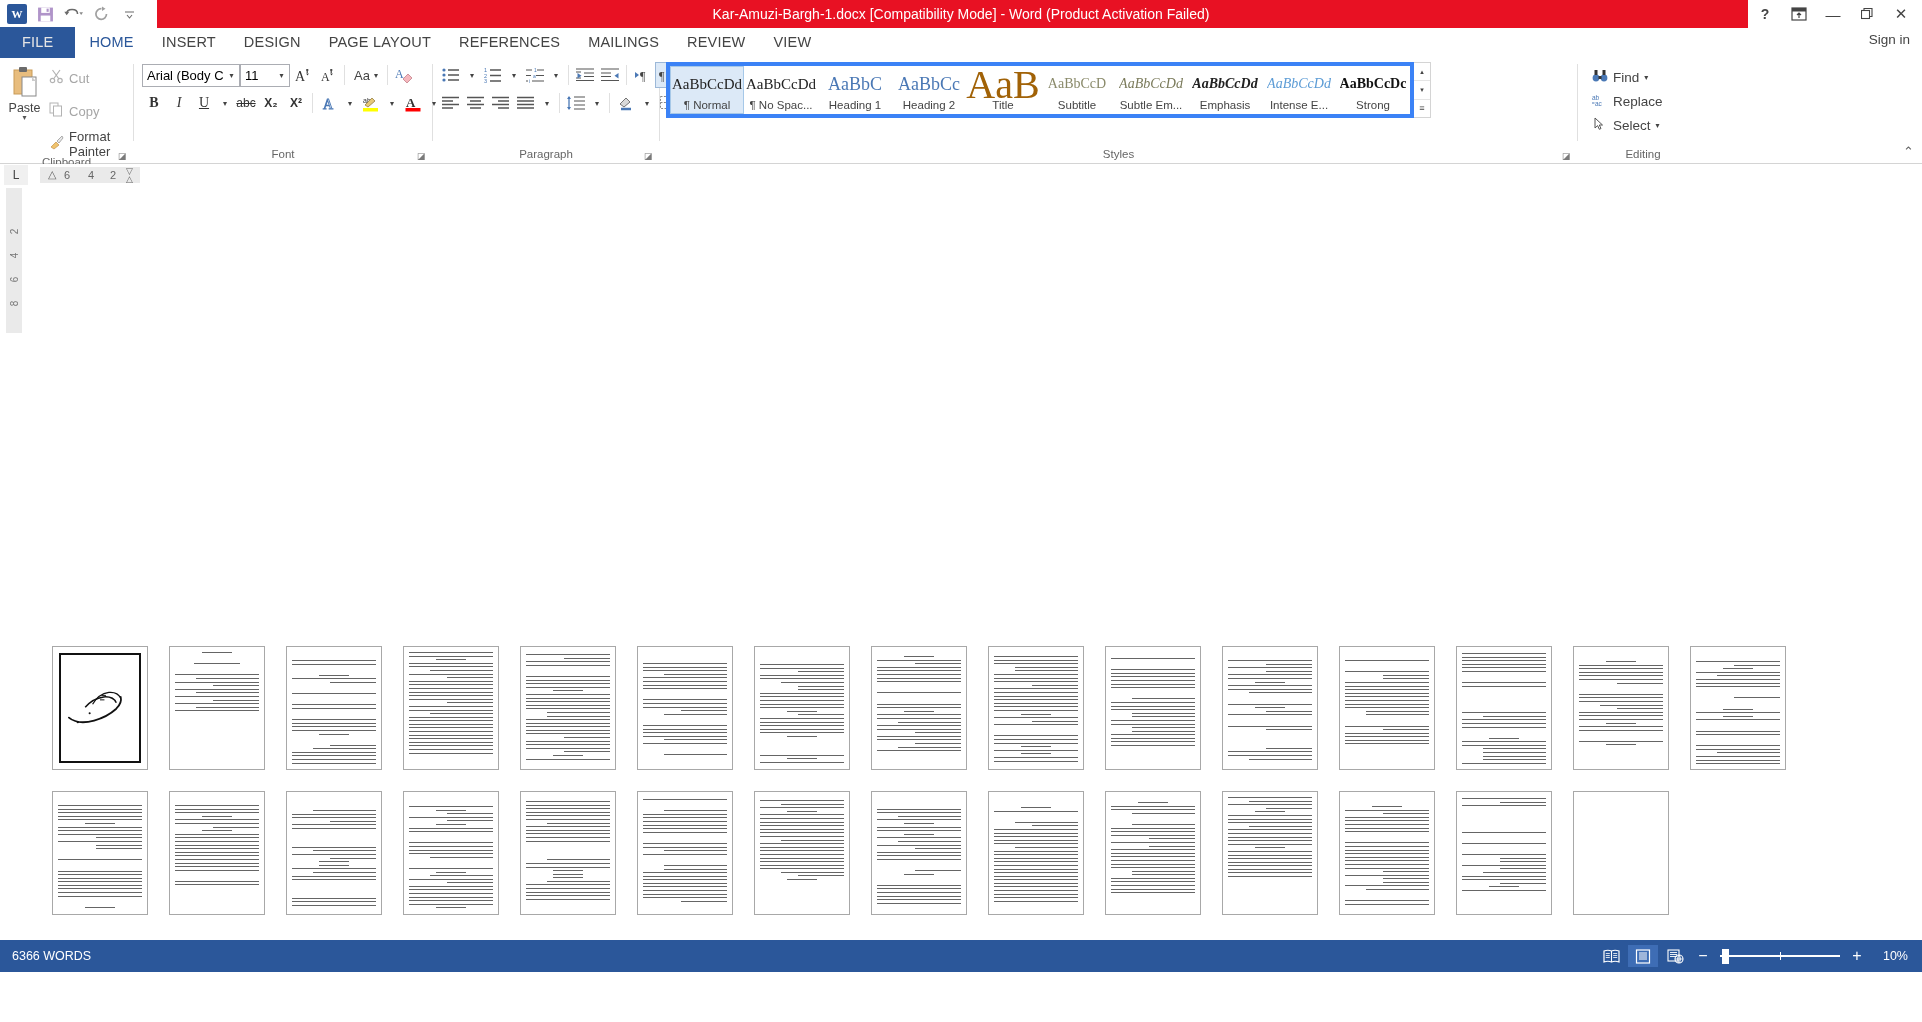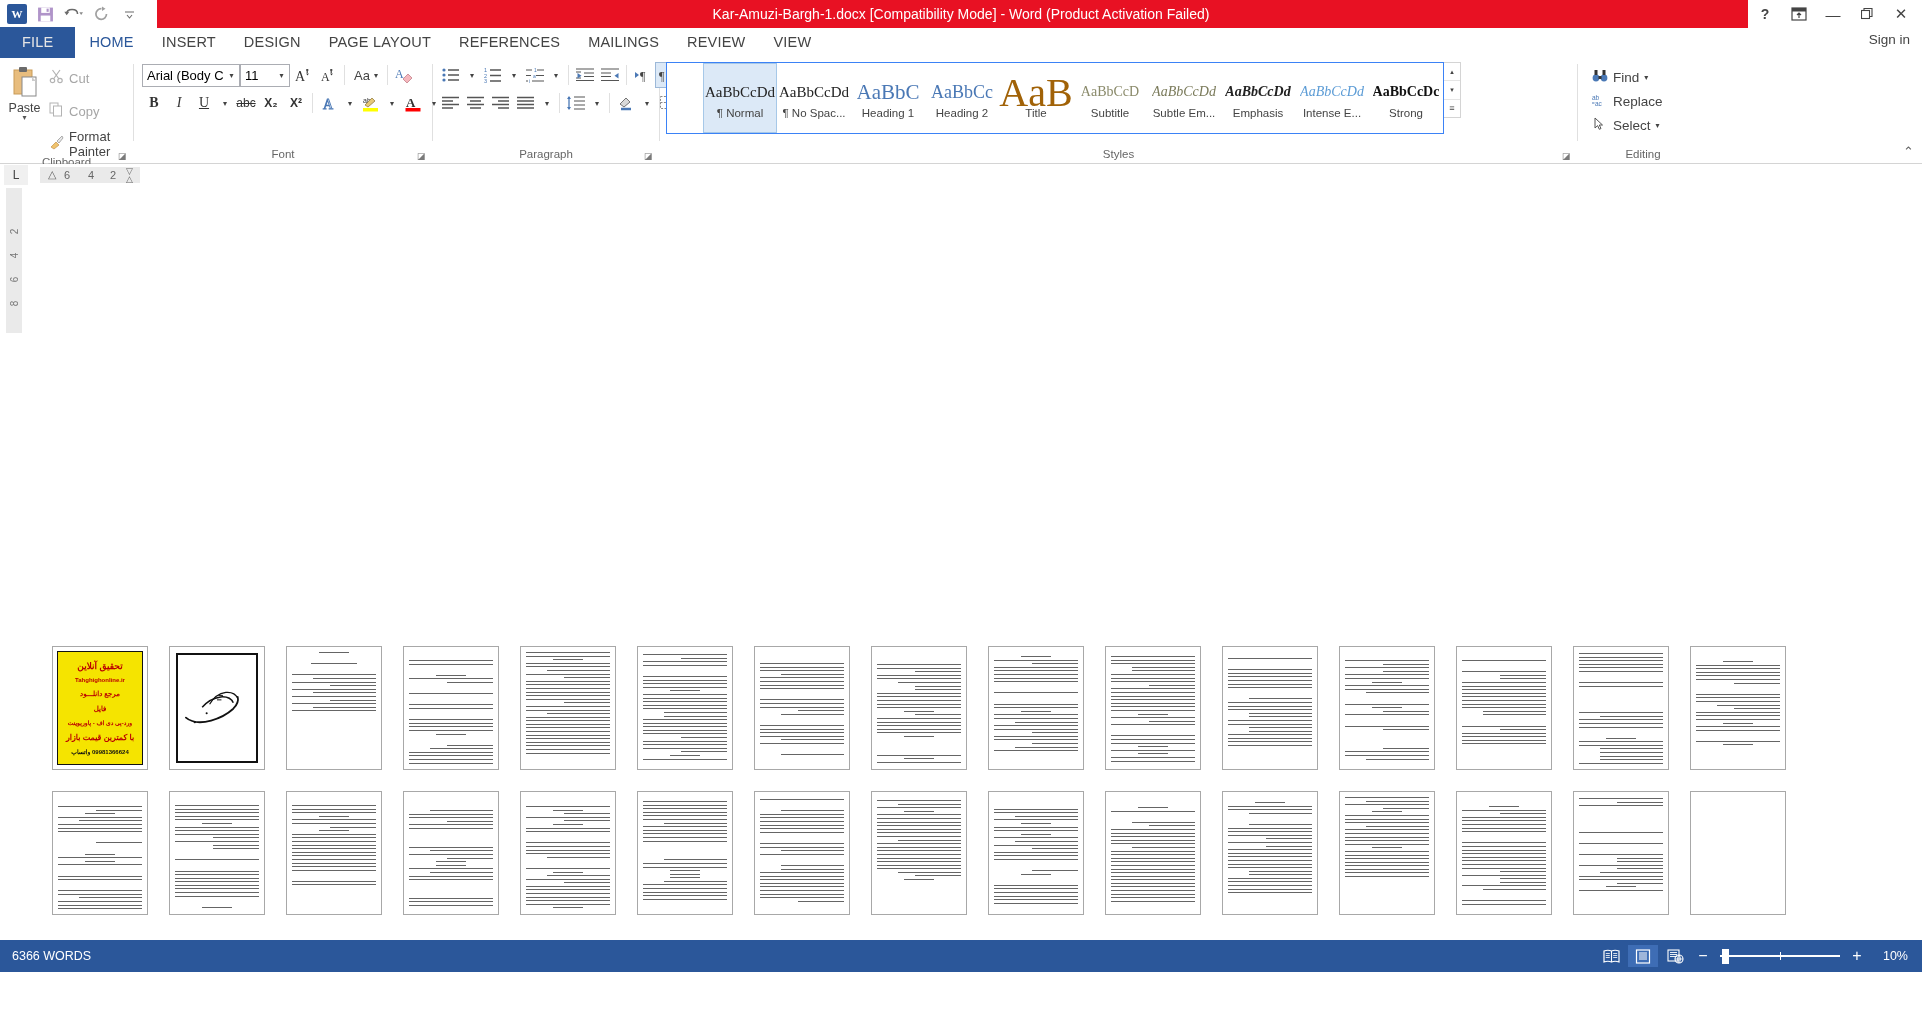--- a/index.html
+++ b/index.html
@@ -87,21 +87,21 @@
     min-width:24px;height:24px;display:flex;align-items:center;justify-content:center;
     cursor:pointer;color:#444;font-size:14px;padding:0 2px;
   }
   .btn.on{background:#dce9f7;outline:1px solid #9cb8d8;}
   .btn.split{min-width:16px;width:14px;font-size:8px;}
   .vsep{width:1px;height:20px;background:#e0e0e0;margin:0 3px;}
 
   
   .styles-wrap{display:flex;align-items:flex-start;padding-top:3px;}
   .style-gallery{
-    display:flex;border:1px solid #3b82f6;height:72px;background:#fff;padding-left:36px;
+    display:flex;border:4px solid #3b82f6;height:56px;background:#fff;
   }
   .style-item{
     width:74px;display:flex;flex-direction:column;align-items:center;justify-content:center;
     cursor:pointer;border:1px solid transparent;
   }
   .style-item.sel{border:1px solid #a6c8e8;background:#dce9f7;}
   .style-prev{font-family:"Liberation Serif",serif;height:30px;display:flex;align-items:center;white-space:nowrap;overflow:hidden;}
   .style-name{font-size:11.5px;color:#444;white-space:nowrap;overflow:hidden;max-width:72px;text-overflow:ellipsis;}
   .gal-scroll{display:flex;flex-direction:column;border:1px solid #d4d4d4;border-left:0;height:56px;width:17px;}
   .gal-btn{flex:1;display:flex;align-items:center;justify-content:center;font-size:7px;color:#444;cursor:pointer;border-bottom:1px solid #e5e5e5;}
@@ -523,21 +523,21 @@
       <div class="style-gallery">
         <div class="style-item sel">
           <div class="style-prev" style="font-size:15px;color:#222;">AaBbCcDd</div>
           <div class="style-name">¶ Normal</div>
         </div>
         <div class="style-item">
           <div class="style-prev" style="font-size:15px;color:#222;">AaBbCcDd</div>
           <div class="style-name">¶ No Spac...</div>
         </div>
         <div class="style-item">
-          <div class="style-prev" style="font-size:21px;color:#4a78b5;">AaBbC</div>
+          <div class="style-prev" style="font-size:18px;color:#4a78b5;">AaBbC</div>
           <div class="style-name">Heading 1</div>
         </div>
         <div class="style-item">
           <div class="style-prev" style="font-size:18px;color:#4a78b5;">AaBbCc</div>
           <div class="style-name">Heading 2</div>
         </div>
         <div class="style-item">
           <div class="style-prev" style="font-size:40px;color:#a16207;">AaB</div>
           <div class="style-name">Title</div>
         </div>
@@ -628,33 +628,20 @@
 
   <div class="vruler">
     <span class="n" style="top:38px;">2</span>
     <span class="n" style="top:62px;">4</span>
     <span class="n" style="top:86px;">6</span>
     <span class="n" style="top:110px;">8</span>
   </div>
 
   <div class="pages">
 
-    <div class="page">
-      <div class="cover">
-        <div class="cover-txt">
-          <span style="font-size:9px;">تحقیق آنلاین</span>
-          <span style="font-size:6px;direction:ltr;">Tahghighonline.ir</span>
-          <span>مرجع دانلـــود</span>
-          <span>فایل</span>
-          <span style="font-size:6px;">ورد-پی دی اف - پاورپوینت</span>
-          <span style="font-size:8px;">با کمترین قیمت بازار</span>
-          <span style="font-size:6px;color:#111;">09981366624 واتساپ</span>
-        </div>
-      </div>
-    </div>
 
     <div class="page">
       <div class="bism">
         <svg viewBox="0 0 100 70">
           <path d="M8 48 Q20 58 42 52 Q60 47 72 36 Q80 28 78 20" stroke="#111" stroke-width="2.4" fill="none" stroke-linecap="round"></path>
           <path d="M30 34 Q40 22 55 20 Q68 19 72 28" stroke="#111" stroke-width="2" fill="none"></path>
           <path d="M40 30 Q48 16 62 14 Q74 13 78 22" stroke="#111" stroke-width="1.6" fill="none"></path>
           <circle cx="20" cy="54" r="1.6" fill="#111"></circle>
           <circle cx="36" cy="42" r="1.4" fill="#111"></circle>
           <path d="M50 24 L56 24 M52 18 L58 18" stroke="#111" stroke-width="1.3"></path>

